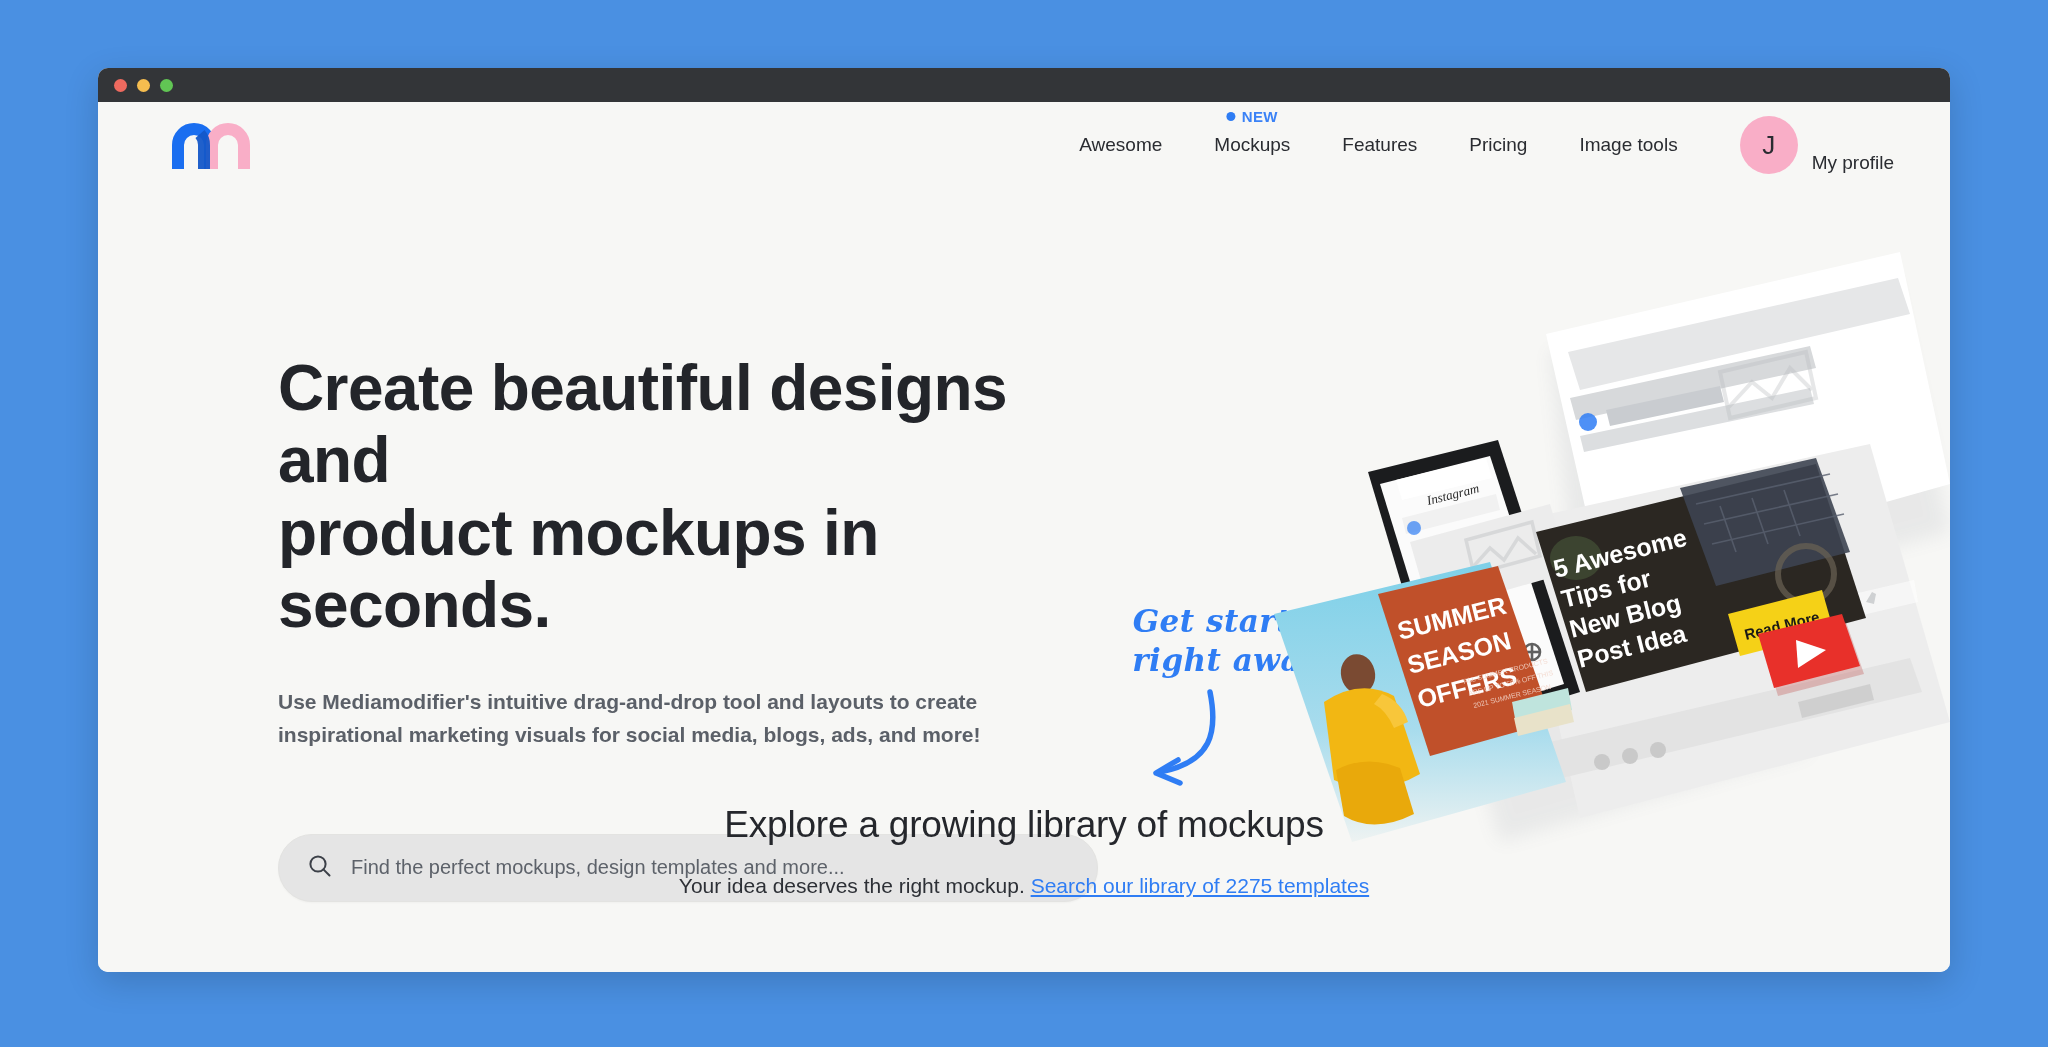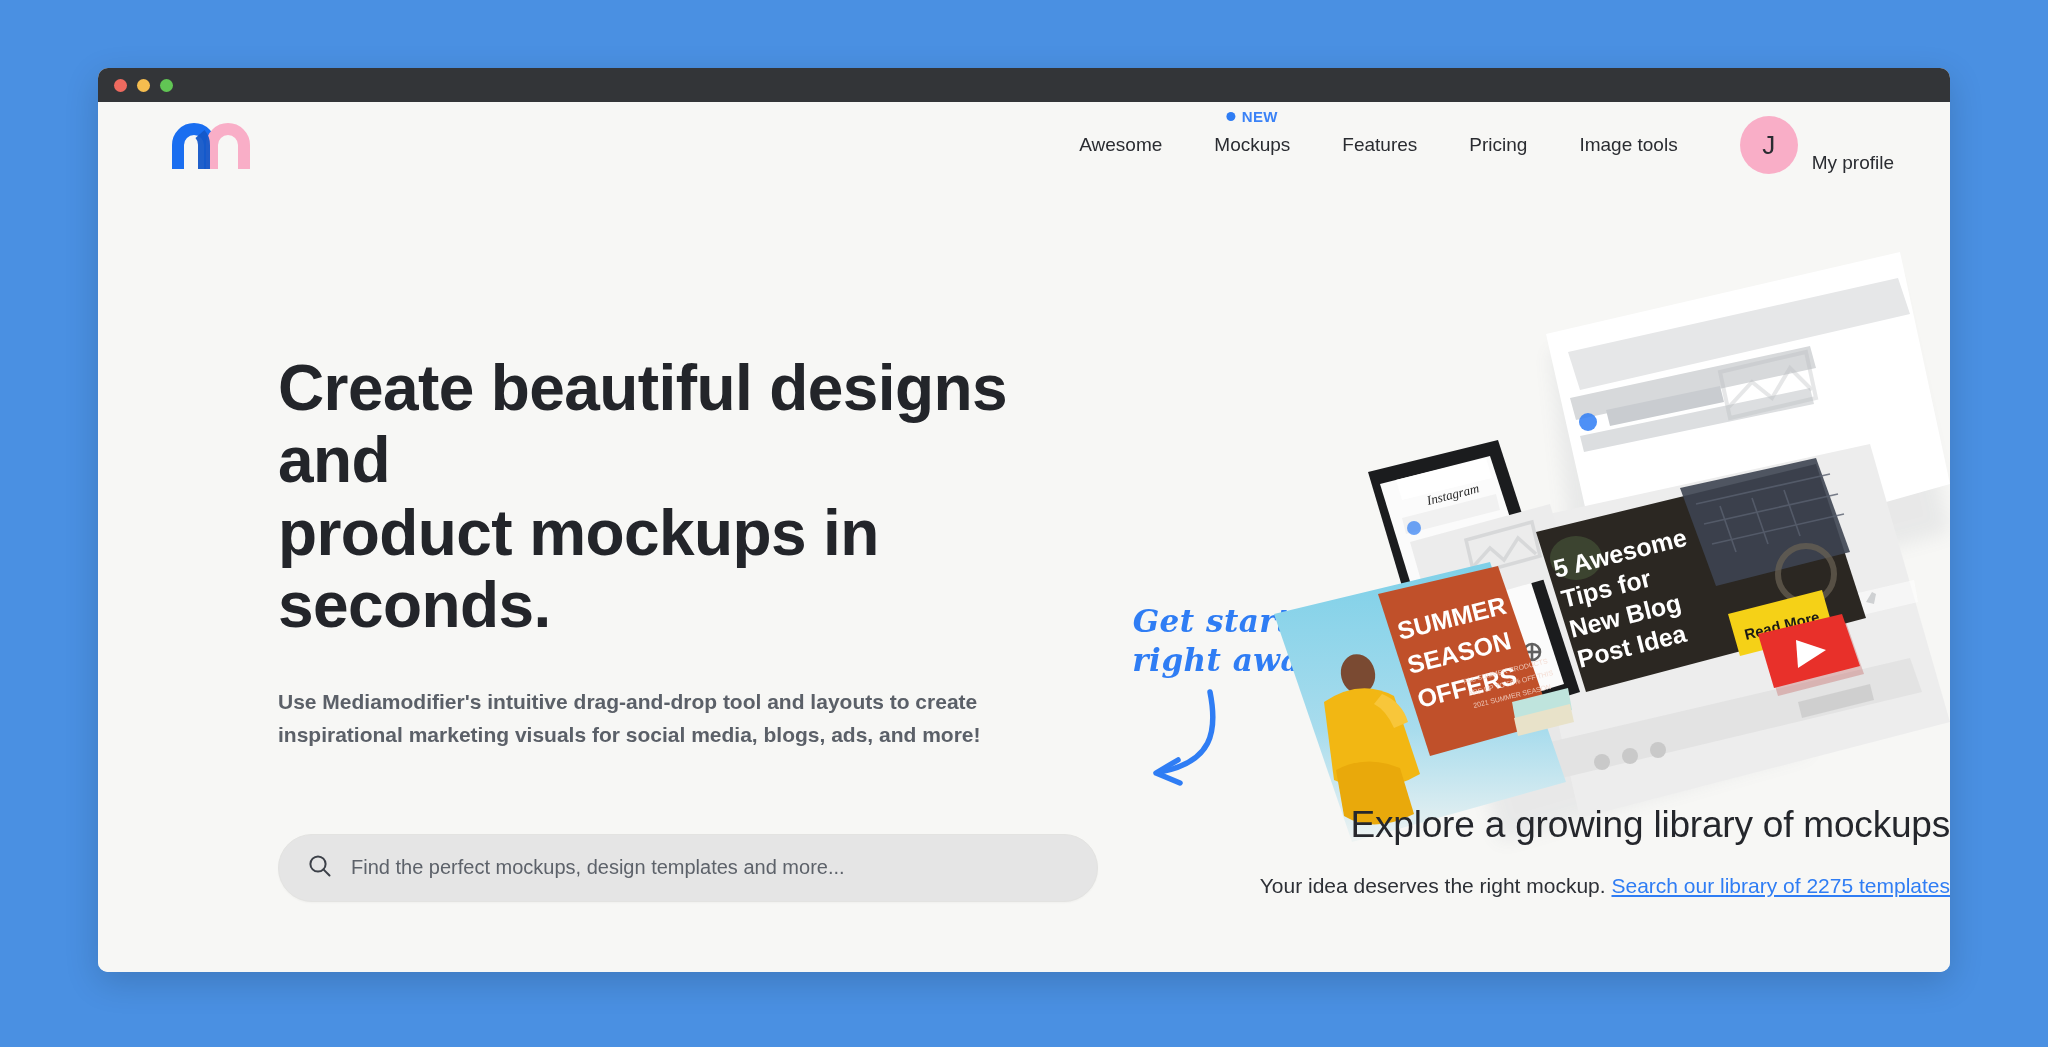--- a/index.html
+++ b/index.html
@@ -99,21 +99,21 @@
     font-style: italic; font-size: 31px; font-weight: 600;
     color: #2f7df4; line-height: 1.25; letter-spacing: .5px;
     text-align: center;
   }
 
   
   .collage { position: absolute; right: 0; top: 120px; width: 700px; height: 640px; }
 
   
   .explore {
-    position: absolute; left: 0; right: 0; bottom: 74px; text-align: right;
+    position: absolute; left: 0; right: 0; bottom: 74px; text-align: center;
   }
   .explore-title {
     font-size: 37px; font-weight: 400; color: #25272c; letter-spacing: -.2px;
   }
   .explore-sub {
     margin-top: 28px; font-size: 21px; color: #2d3036;
   }
   .explore-link {
     color: #2f7df4; text-decoration: underline; cursor: pointer;
   }

